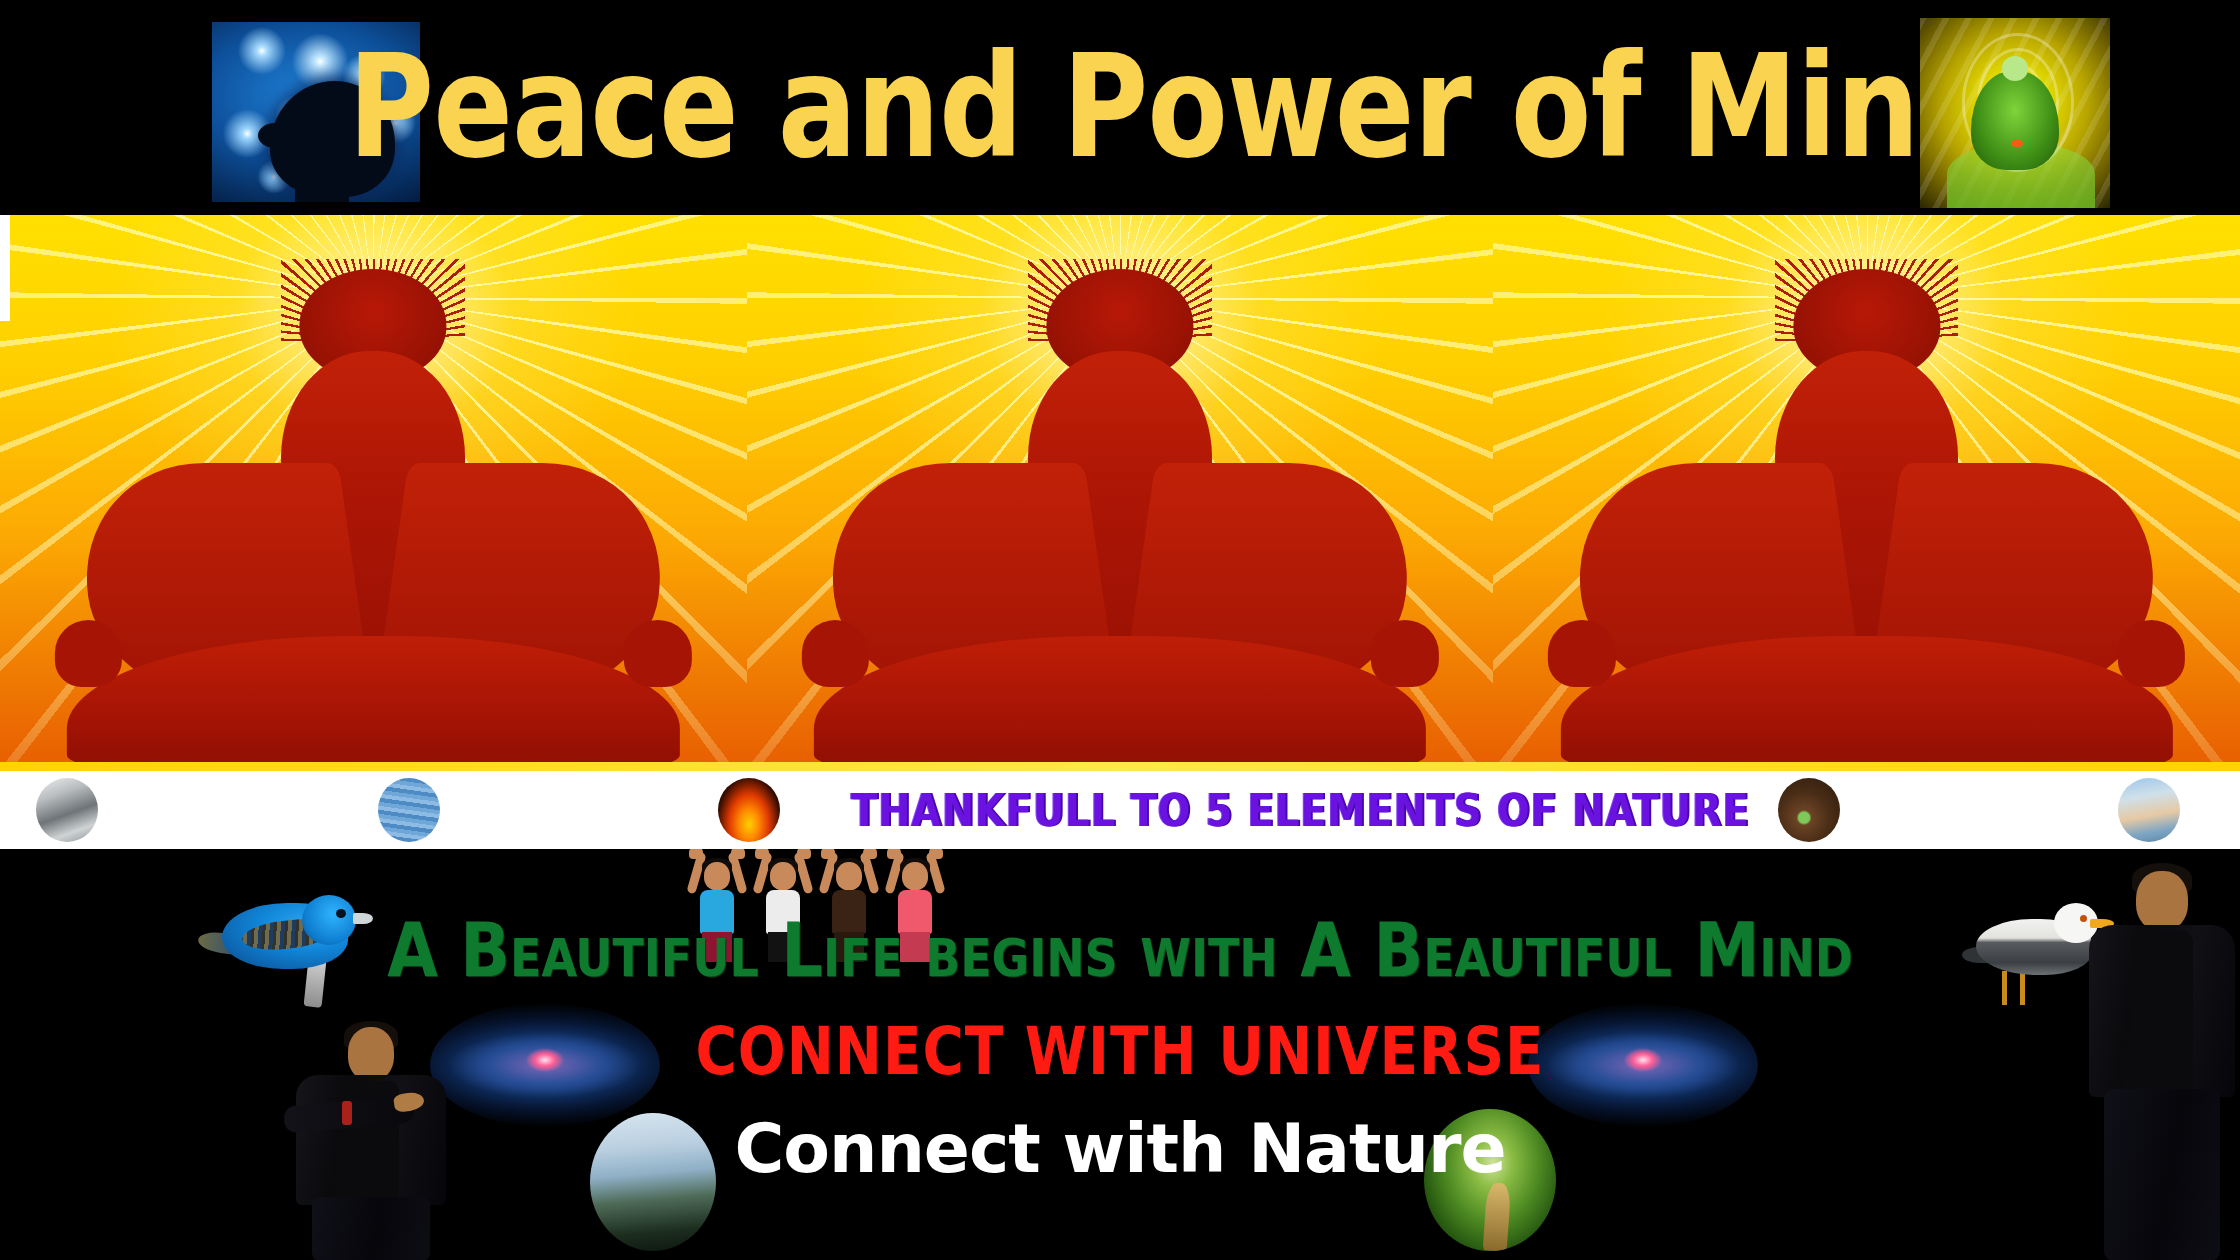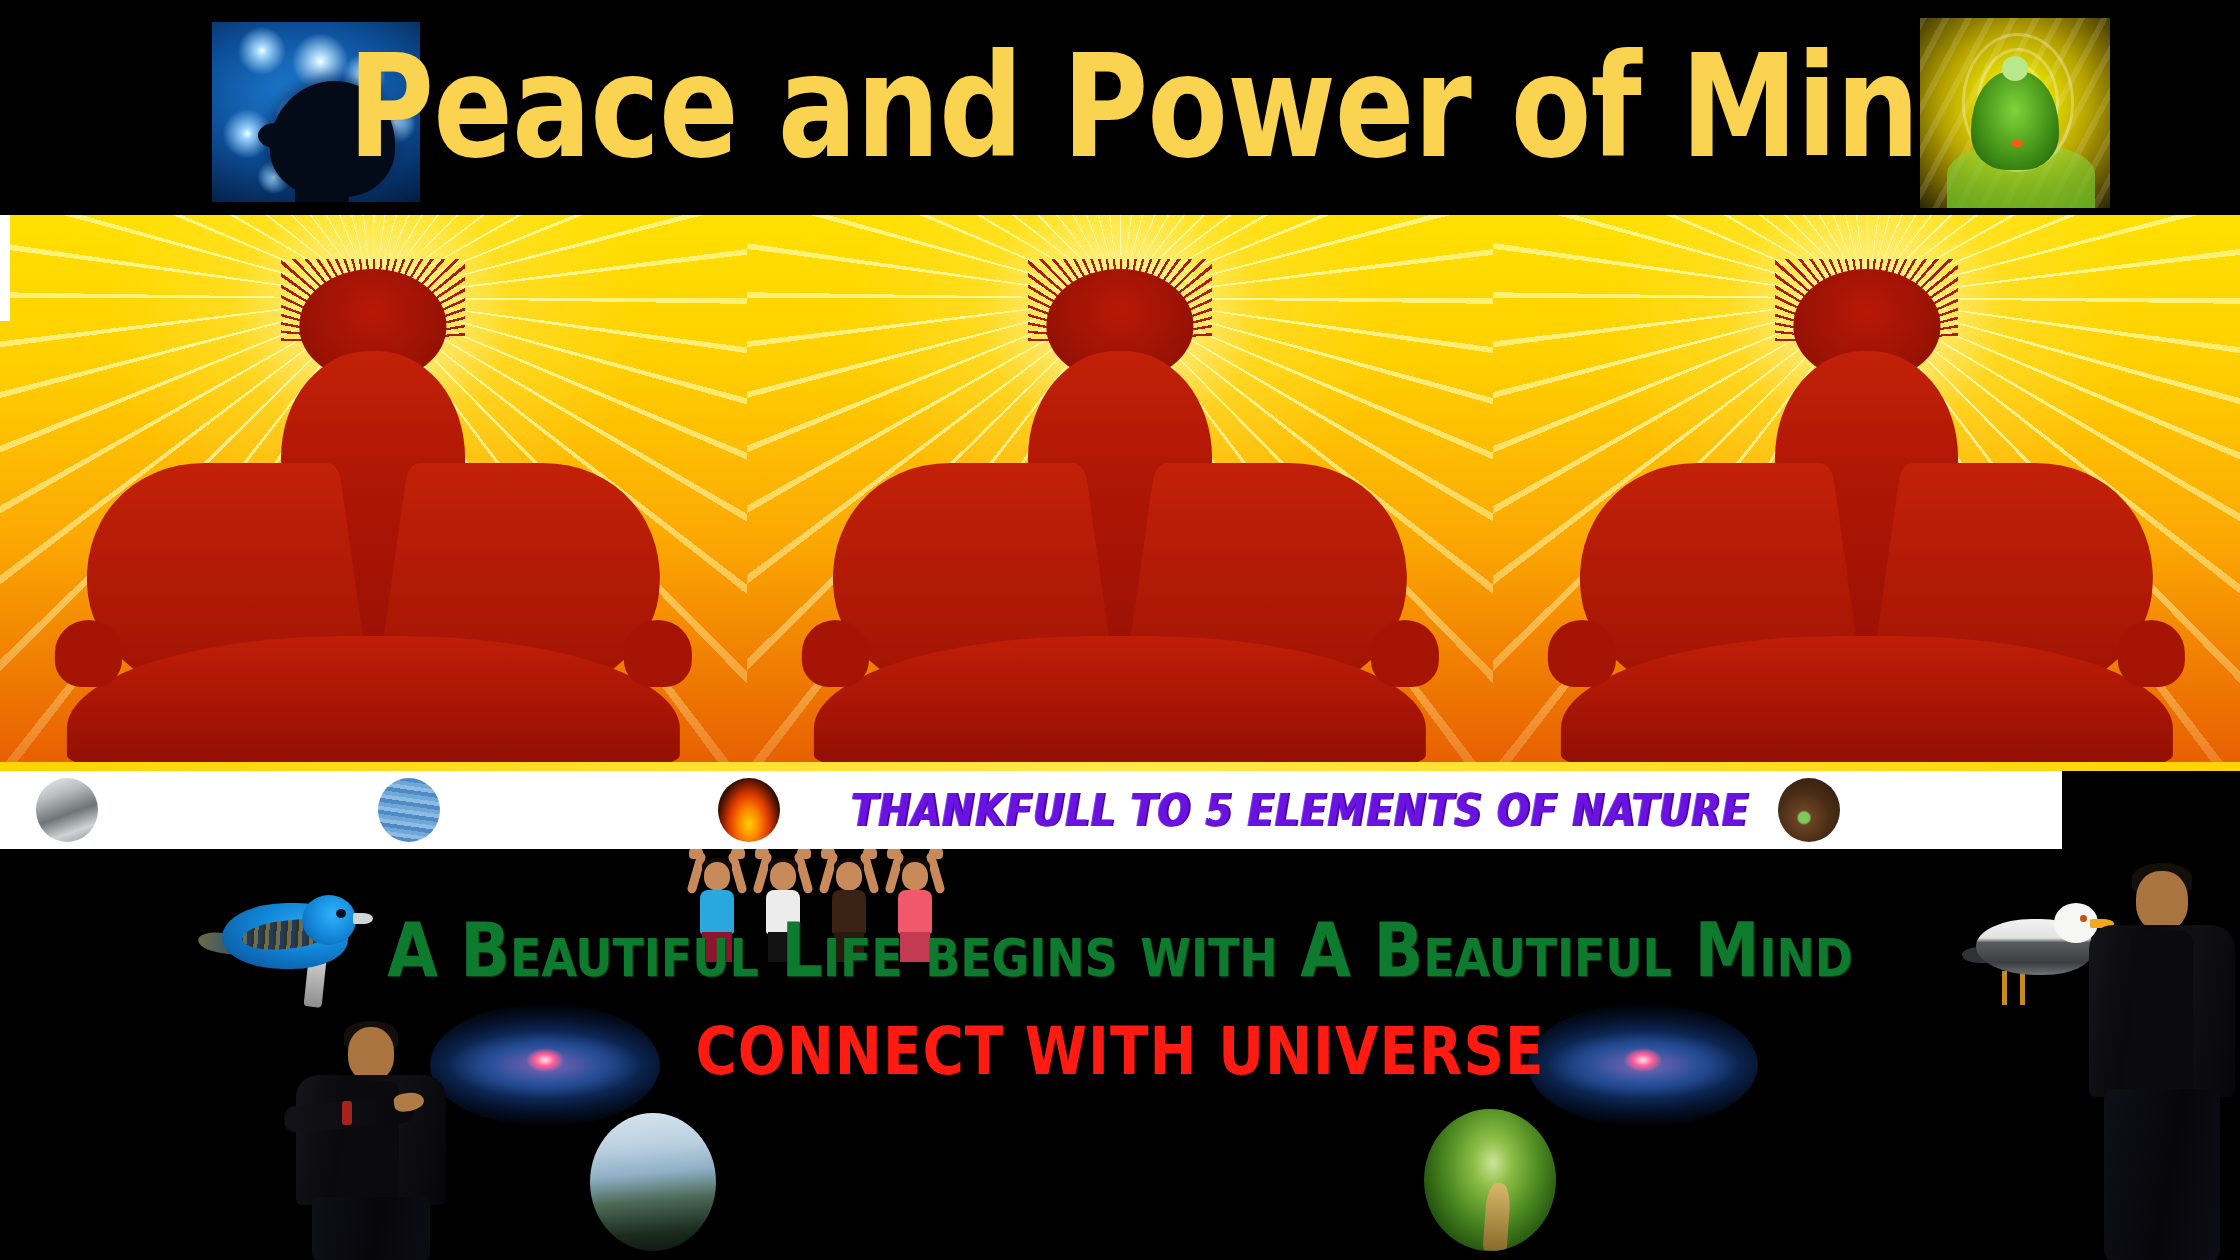--- a/index.html
+++ b/index.html
@@ -91,21 +91,21 @@
      border-radius:46% 46% 8% 8%/70% 70% 10% 10%;}
   .yogi .y-hand{position:absolute;bottom:16%;width:11%;height:13%;
      background:#A61405;border-radius:50% 50% 40% 40%;}
   .yogi .y-hand.l{left:-2%;}
   .yogi .y-hand.r{right:-2%;}
   #left-sliver{position:absolute;left:0;top:215px;width:10px;height:106px;background:#ffffff;z-index:5;}
   #banner-underline{position:absolute;left:0;top:762px;width:2240px;height:9px;
      background:linear-gradient(90deg,#FFD400,#FFE84A,#FFD400);z-index:6;}
 
   
-  #elements-strip{position:absolute;left:0;top:771px;width:2062px;height:78px;background:#ffffff;overflow:hidden;font-style:italic;}
+  #elements-strip{position:absolute;left:0;top:771px;width:2240px;height:78px;background:#ffffff;overflow:hidden;}
   .el-oval{position:absolute;top:7px;width:62px;height:64px;border-radius:50%;overflow:hidden;}
   .el-air{left:36px;background:linear-gradient(160deg,#efefef 0%,#b9bdc0 28%,#6e7477 55%,#cfd3d4 78%,#8a9093 100%);}
   .el-water{left:378px;background:repeating-linear-gradient(8deg,#6fa7d8 0 4px,#4e8bc4 4px 8px,#8dbbe4 8px 12px);}
   .el-fire{left:718px;background:radial-gradient(ellipse at 50% 72%,#ffd000 0%,#ff8a00 22%,#e03a00 45%,#3a0d00 72%,#000 100%);}
   .el-earth{left:1778px;background:radial-gradient(circle at 42% 62%,#7fc95a 0%,#7fc95a 10%,#6b4325 14%,#4a2d16 48%,#2b1a0c 100%);}
   .el-sky{left:2118px;background:linear-gradient(170deg,#9dc6e8 0%,#cfe0ea 30%,#e6c9a4 58%,#7fa6c4 80%,#5b86a8 100%);}
   #elements-text{position:absolute;left:838px;top:14px;width:870px;text-align:center;
      color:#6A13E0;font-weight:bold;font-size:44px;letter-spacing:1px;
      font-family:"Liberation Sans Narrow","DejaVu Sans Condensed","Liberation Sans",sans-serif;
      text-shadow:2px 0 0 #4a07a8, -1px 0 0 #8c4bf0;transform:scaleX(.97);white-space:nowrap;}
@@ -394,15 +394,16 @@
     <div class="man" id="man-right">
       <div class="m-hair"></div>
         <div class="m-head"></div>
       <div class="m-suit"></div>
         <div class="m-shirt"></div>
       <div class="m-legs"></div>
     </div>
 
     <div id="line-green">A Beautiful Life begins with A Beautiful Mind</div>
     <div id="line-red">CONNECT WITH UNIVERSE</div>
+    <div id="line-white">Connect with Nature</div>
   </div>
 
 </div>
 
 </body></html>

